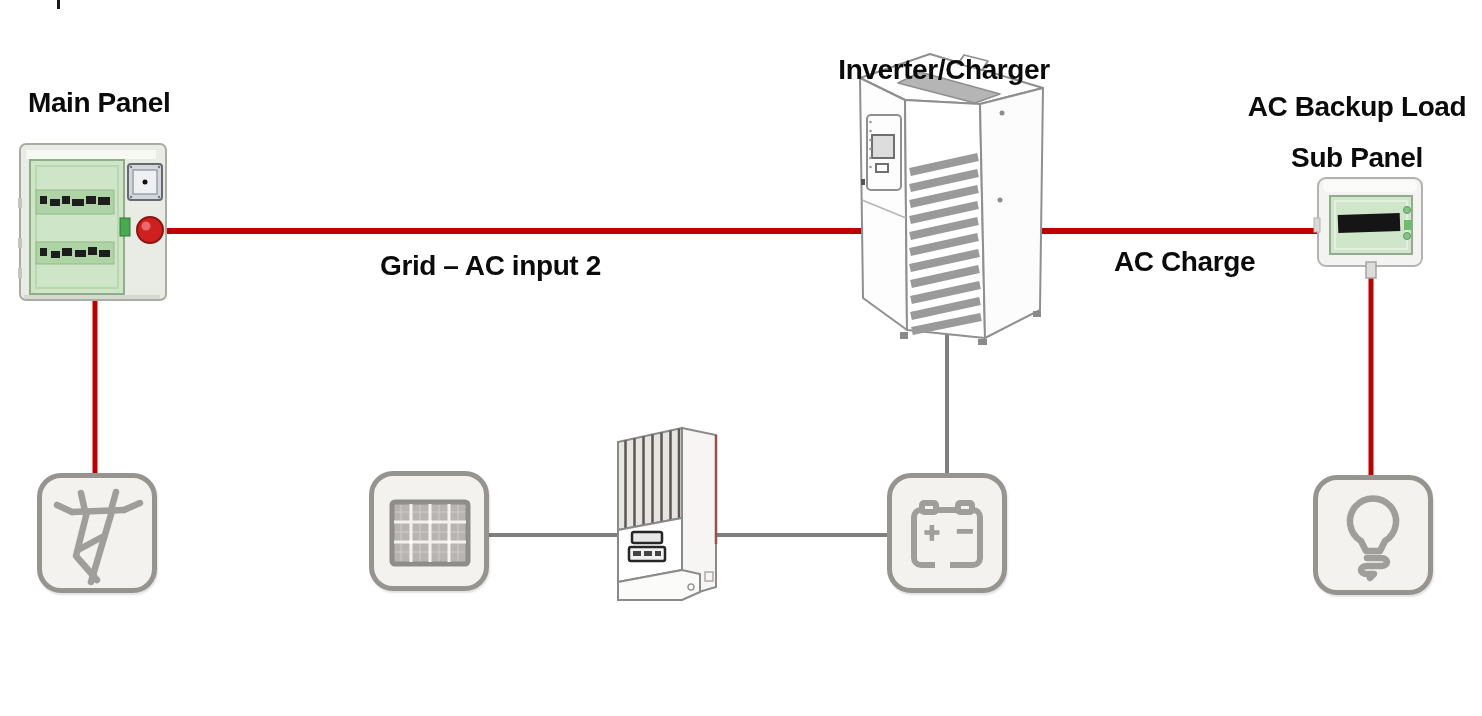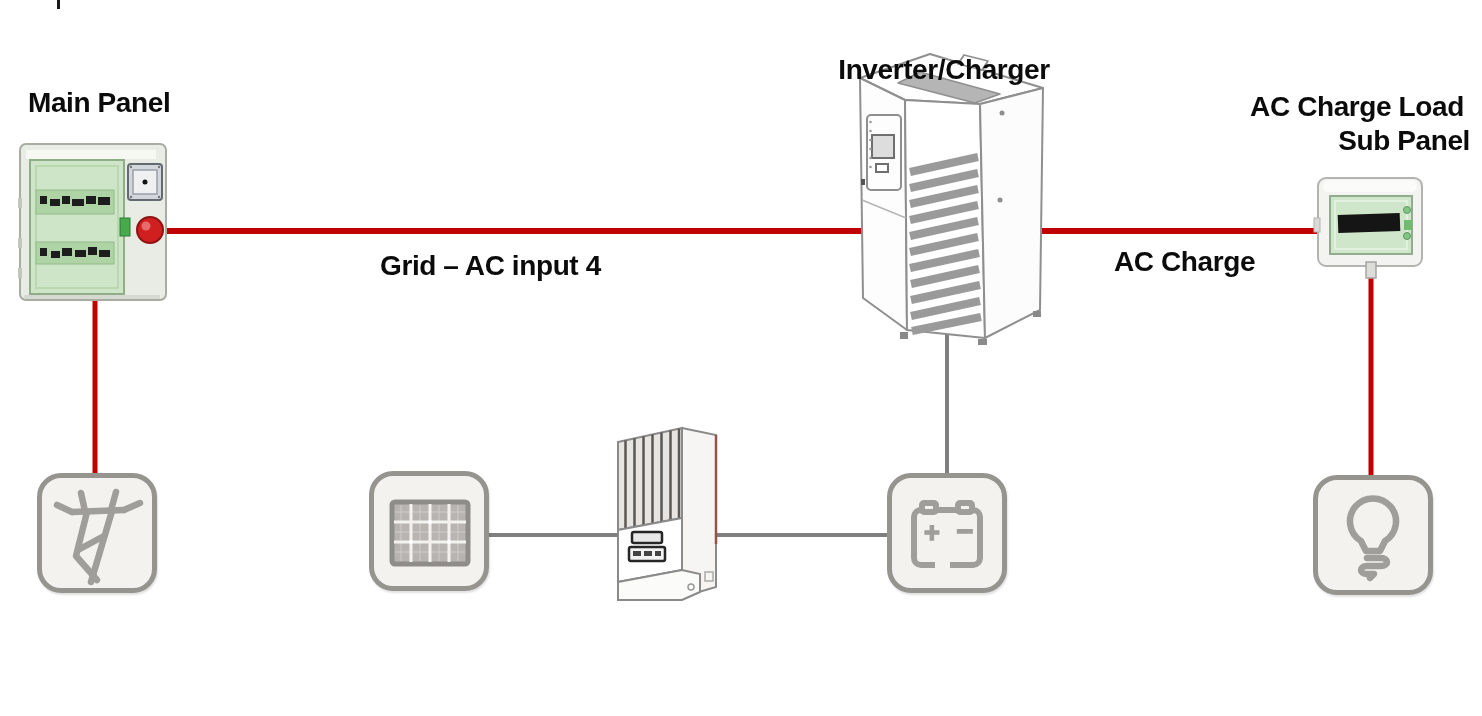--- a/index.html
+++ b/index.html
@@ -224,19 +224,19 @@
       <g fill="none" stroke="#a09e9a" stroke-width="6.5" stroke-linecap="round" stroke-linejoin="round">
         <path d="M43,61 A23,23 0 1 1 67,61 L62,71 L48,71 Z"></path>
         <path d="M49,78 L63,78 C71,78 71,86 63,86 L49,86 C41,86 41,94 49,94 L56,94 L52,98"></path>
       </g>
     </svg>
   </div>
 
   <div class="lbl" style="left:28px;top:88px;">Main Panel</div>
   <div class="lbl center" style="left:828px;top:19px;width:232px;margin-top:36px;">Inverter/Charger</div>
   <div class="lbl center" style="left:1244px;top:92px;width:226px;">
-    <div>AC Charge Load</div>
-    <div style="margin-top:3px;text-align:right;">Sub Panel</div>
-  </div>
-  <div class="lbl" style="left:380px;top:251px;">Grid – AC input 4</div>
+    <div>AC Backup Load</div>
+    <div style="margin-top:20px;">Sub Panel</div>
+  </div>
+  <div class="lbl" style="left:380px;top:251px;">Grid – AC input 2</div>
   <div class="lbl" style="left:1114px;top:247px;">AC Charge</div>
 
 </div>
 
 </body></html>

